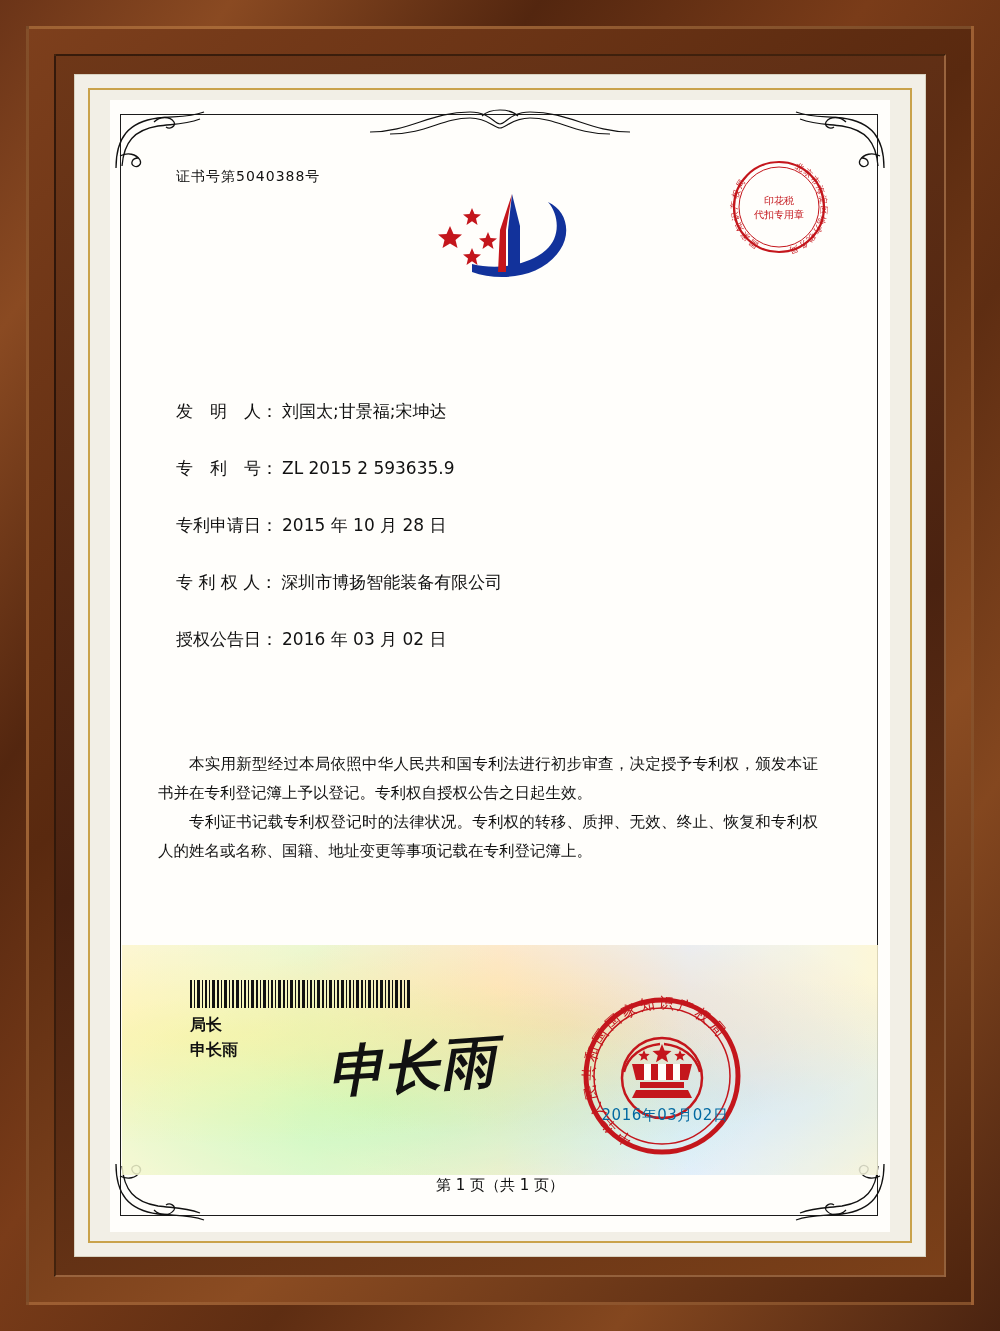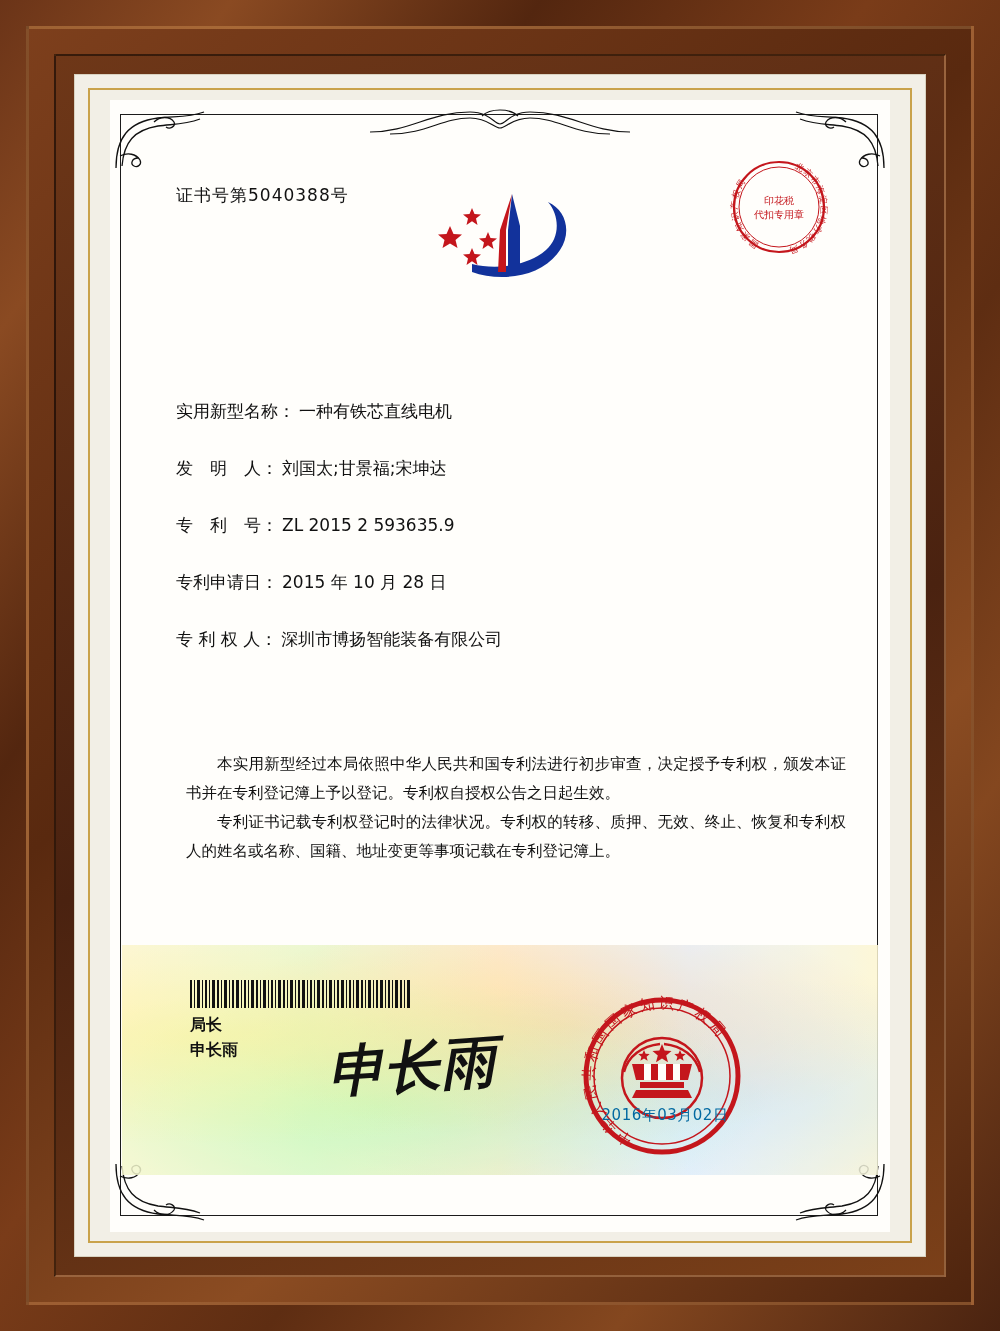--- a/index.html
+++ b/index.html
@@ -60,22 +60,22 @@
   .c-tl{left:4px;top:8px;}
   .c-tr{right:4px;top:8px;transform:scaleX(-1);}
   .c-bl{left:4px;bottom:8px;transform:scaleY(-1);}
   .c-br{right:4px;bottom:8px;transform:scale(-1,-1);}
   .top-deco{
     position:absolute;left:50%;top:2px;transform:translateX(-50%);
     width:260px;height:40px;color:#111;
   }
   
   .cert-no{
-    position:absolute;left:66px;top:84px;
-    font-size:17px;letter-spacing:1px;color:#111;
+    position:absolute;left:66px;top:68px;
+    font-size:14px;letter-spacing:1px;color:#111;
     font-family:"DejaVu Sans", sans-serif;
   }
   .stamp-tax{
     position:absolute;right:52px;top:48px;width:118px;height:118px;
   }
   .logo{
     position:absolute;left:50%;top:86px;transform:translateX(-50%);
     width:160px;height:110px;
   }
   .title{
@@ -94,21 +94,21 @@
   .field .lbl{
     white-space:nowrap;
     font-family:"DejaVu Sans", sans-serif;
   }
   .field .val{
     margin-left:4px;
     font-family:"DejaVu Sans", sans-serif;
   }
   
   .body-text{
-    position:absolute;left:76px;top:650px;width:660px;
+    position:absolute;left:48px;top:650px;width:660px;
     font-size:15.5px;line-height:1.85;color:#111;
     text-align:justify;
     font-family:"DejaVu Sans", sans-serif;
   }
   .body-text p{margin:0 0 1px 0;text-indent:2em;}
   
   .rainbow{
     position:absolute;left:12px;right:12px;top:845px;height:230px;
     background:
       radial-gradient(ellipse at 12% 40%, rgba(255,240,130,.55), rgba(255,240,130,0) 55%),
@@ -239,38 +239,38 @@
           <polygon points="52,22 54.5,28 61,28.4 56,32.5 57.5,39 52,35.3 46.5,39 48,32.5 43,28.4 49.5,28"></polygon>
           <polygon points="52,62 54.5,68 61,68.4 56,72.5 57.5,79 52,75.3 46.5,79 48,72.5 43,68.4 49.5,68"></polygon>
           <polygon points="68,46 70.5,52 77,52.4 72,56.5 73.5,63 68,59.3 62.5,63 64,56.5 59,52.4 65.5,52"></polygon>
         </g>
       </svg>
     </div>
 
 
     <div class="fields">
       <div class="field">
-        <span class="lbl">实用新型名称：</span>
-        <span class="val">一种有铁芯直线电机</span>
-      </div>
-      <div class="field">
         <span class="lbl">发　明　人：</span>
         <span class="val">刘国太;甘景福;宋坤达</span>
       </div>
       <div class="field">
         <span class="lbl">专　利　号：</span>
         <span class="val">ZL 2015 2 593635.9</span>
       </div>
       <div class="field">
         <span class="lbl">专利申请日：</span>
         <span class="val">2015 年 10 月 28 日</span>
       </div>
       <div class="field">
         <span class="lbl">专 利 权 人：</span>
         <span class="val">深圳市博扬智能装备有限公司</span>
+      </div>
+      <div class="field">
+        <span class="lbl">授权公告日：</span>
+        <span class="val">2016 年 03 月 02 日</span>
       </div>
     </div>
 
     <div class="body-text">
       <p>本实用新型经过本局依照中华人民共和国专利法进行初步审查，决定授予专利权，颁发本证书并在专利登记簿上予以登记。专利权自授权公告之日起生效。</p>
       <p>专利证书记载专利权登记时的法律状况。专利权的转移、质押、无效、终止、恢复和专利权人的姓名或名称、国籍、地址变更等事项记载在专利登记簿上。</p>
     </div>
 
     <div class="rainbow"></div>
 
@@ -369,15 +369,16 @@
             <polygon points="-18,-28 -16.4,-24.2 -12.3,-23.9 -15.4,-21.3 -14.4,-17.3 -18,-19.5 -21.6,-17.3 -20.6,-21.3 -23.7,-23.9 -19.6,-24.2"></polygon>
             <polygon points="18,-28 19.6,-24.2 23.7,-23.9 20.6,-21.3 21.6,-17.3 18,-19.5 14.4,-17.3 15.4,-21.3 12.3,-23.9 16.4,-24.2"></polygon>
           </g>
           <path d="M-38 -6 C-34 -22 -20 -32 -2 -34" fill="none" stroke="#c4161c" stroke-width="2.5"></path>
           <path d="M38 -6 C34 -22 20 -32 2 -34" fill="none" stroke="#c4161c" stroke-width="2.5"></path>
         </g>
       </svg>
     </div>
     <div class="seal-date">2016年03月02日</div>
 
+    <div class="page-no">第 1 页（共 1 页）</div>
 
   </div>
 </div>
 
 </body></html>

